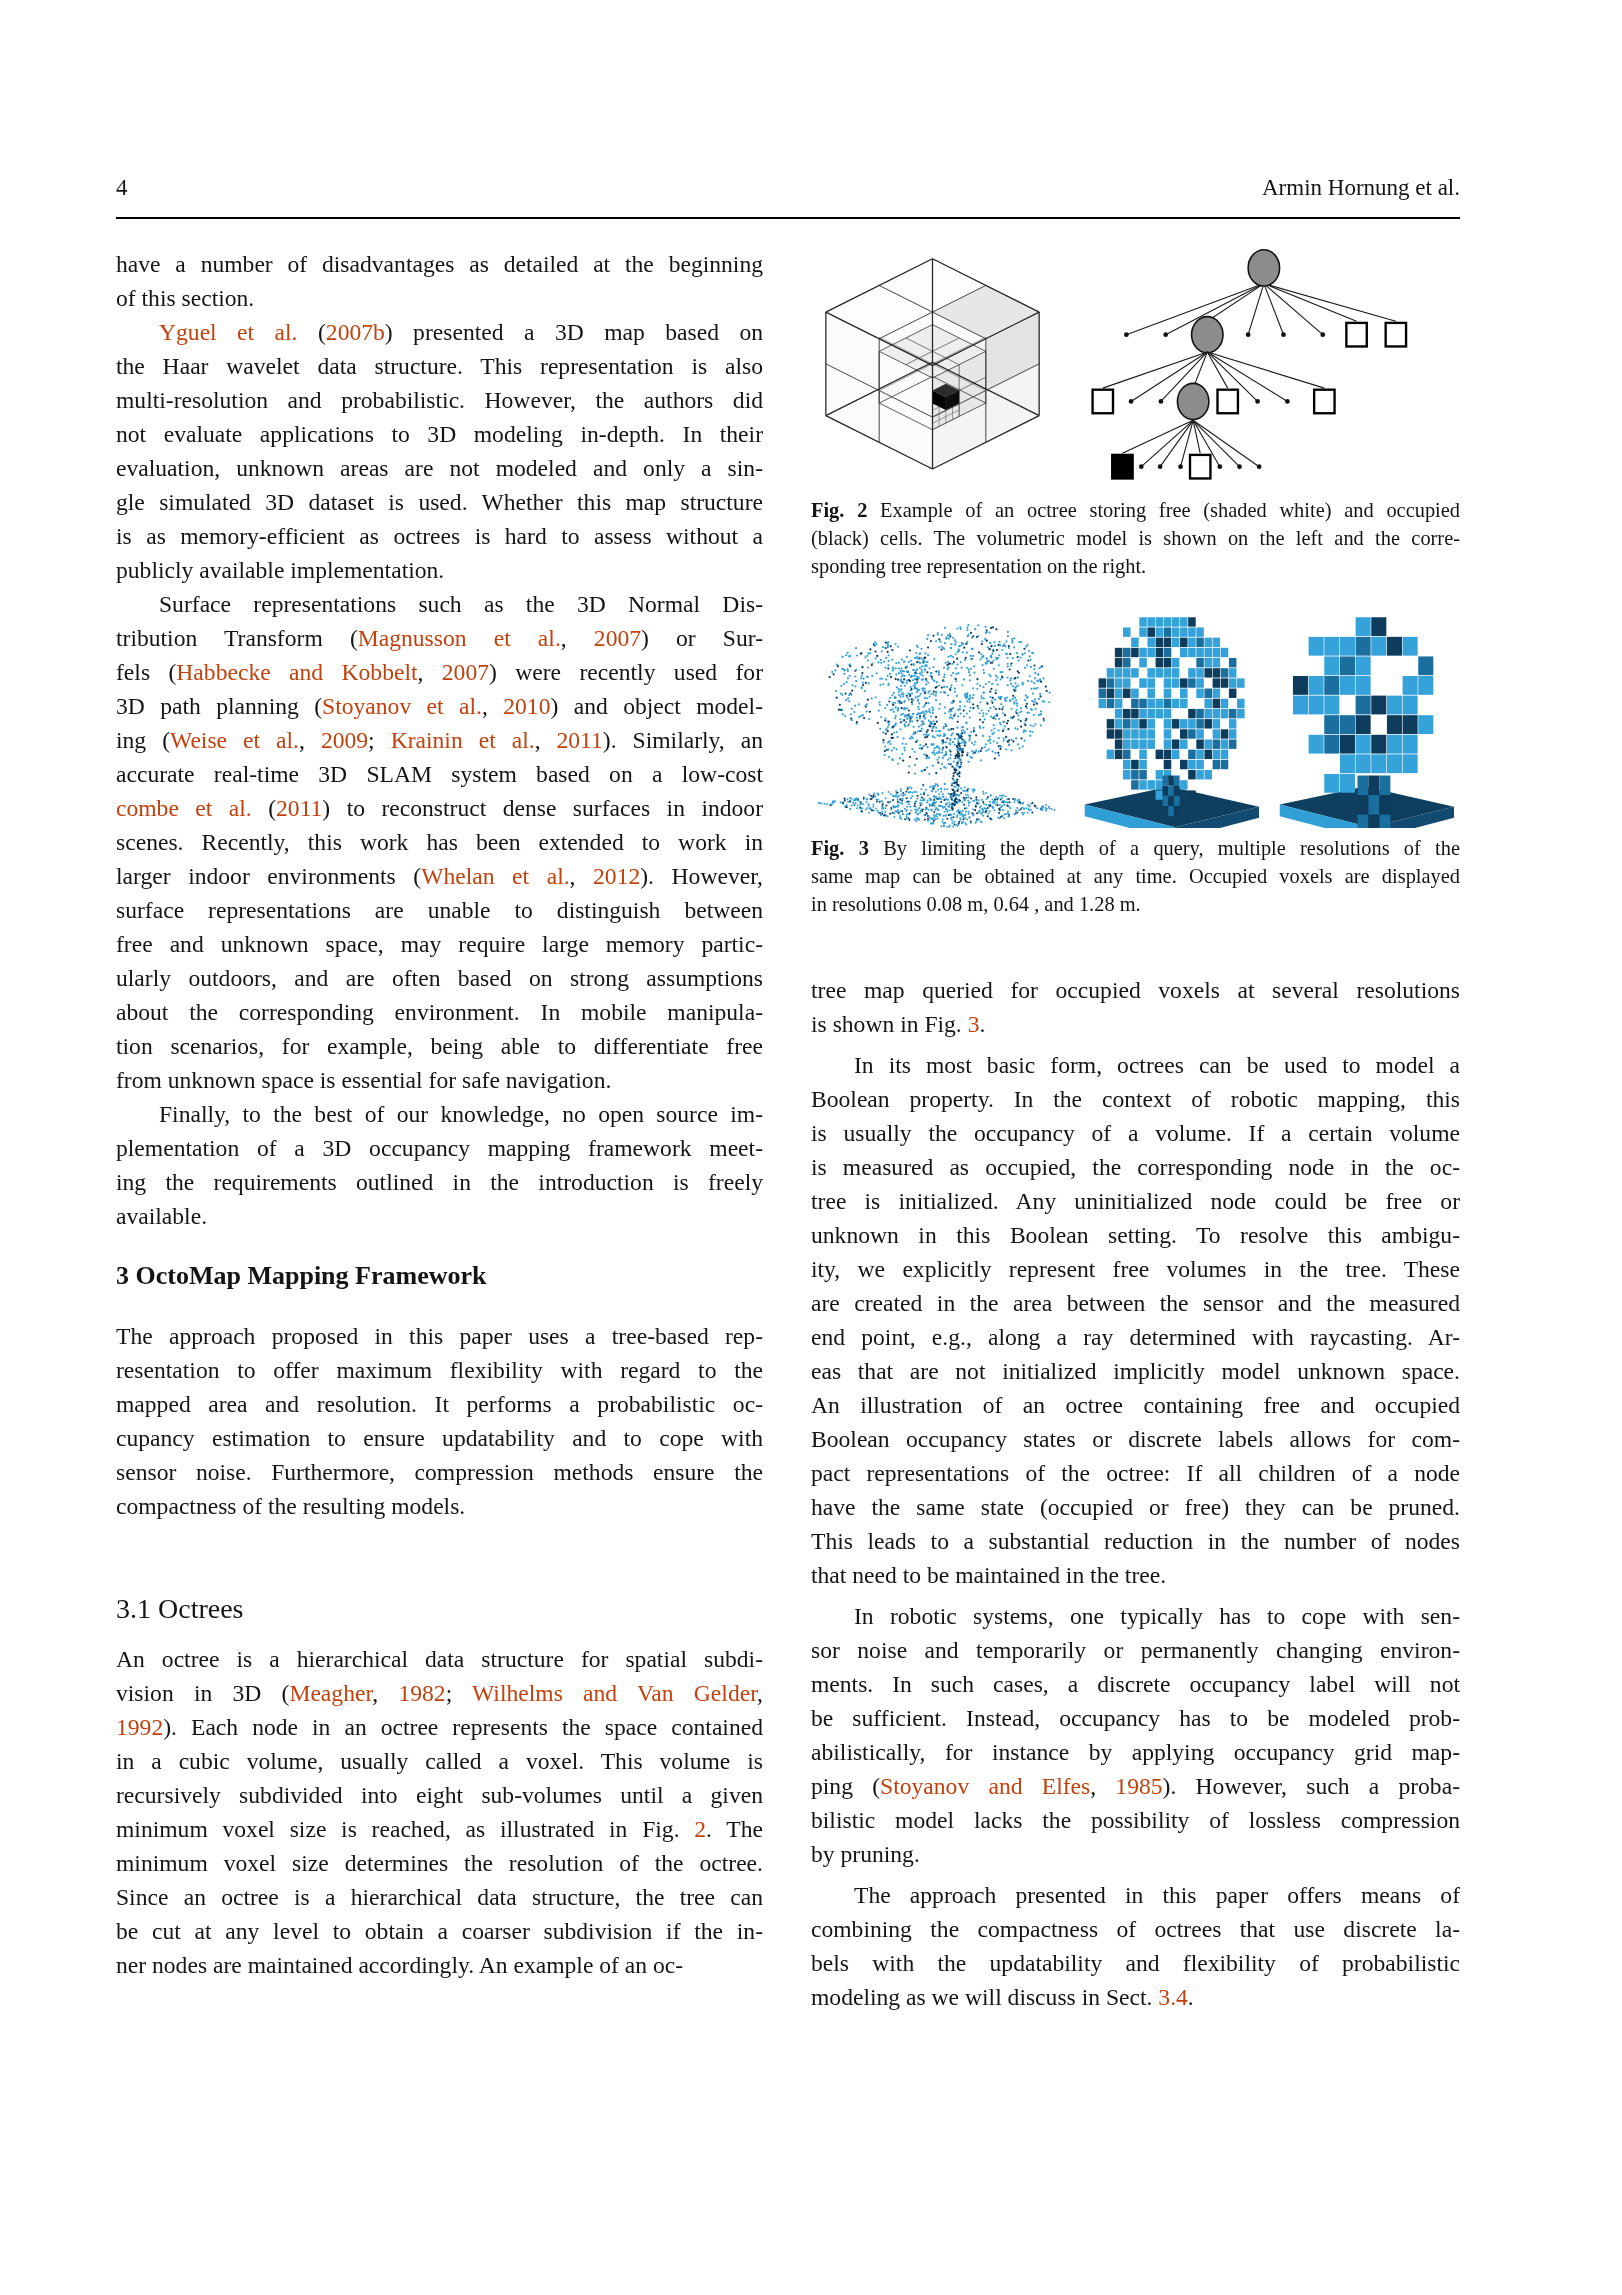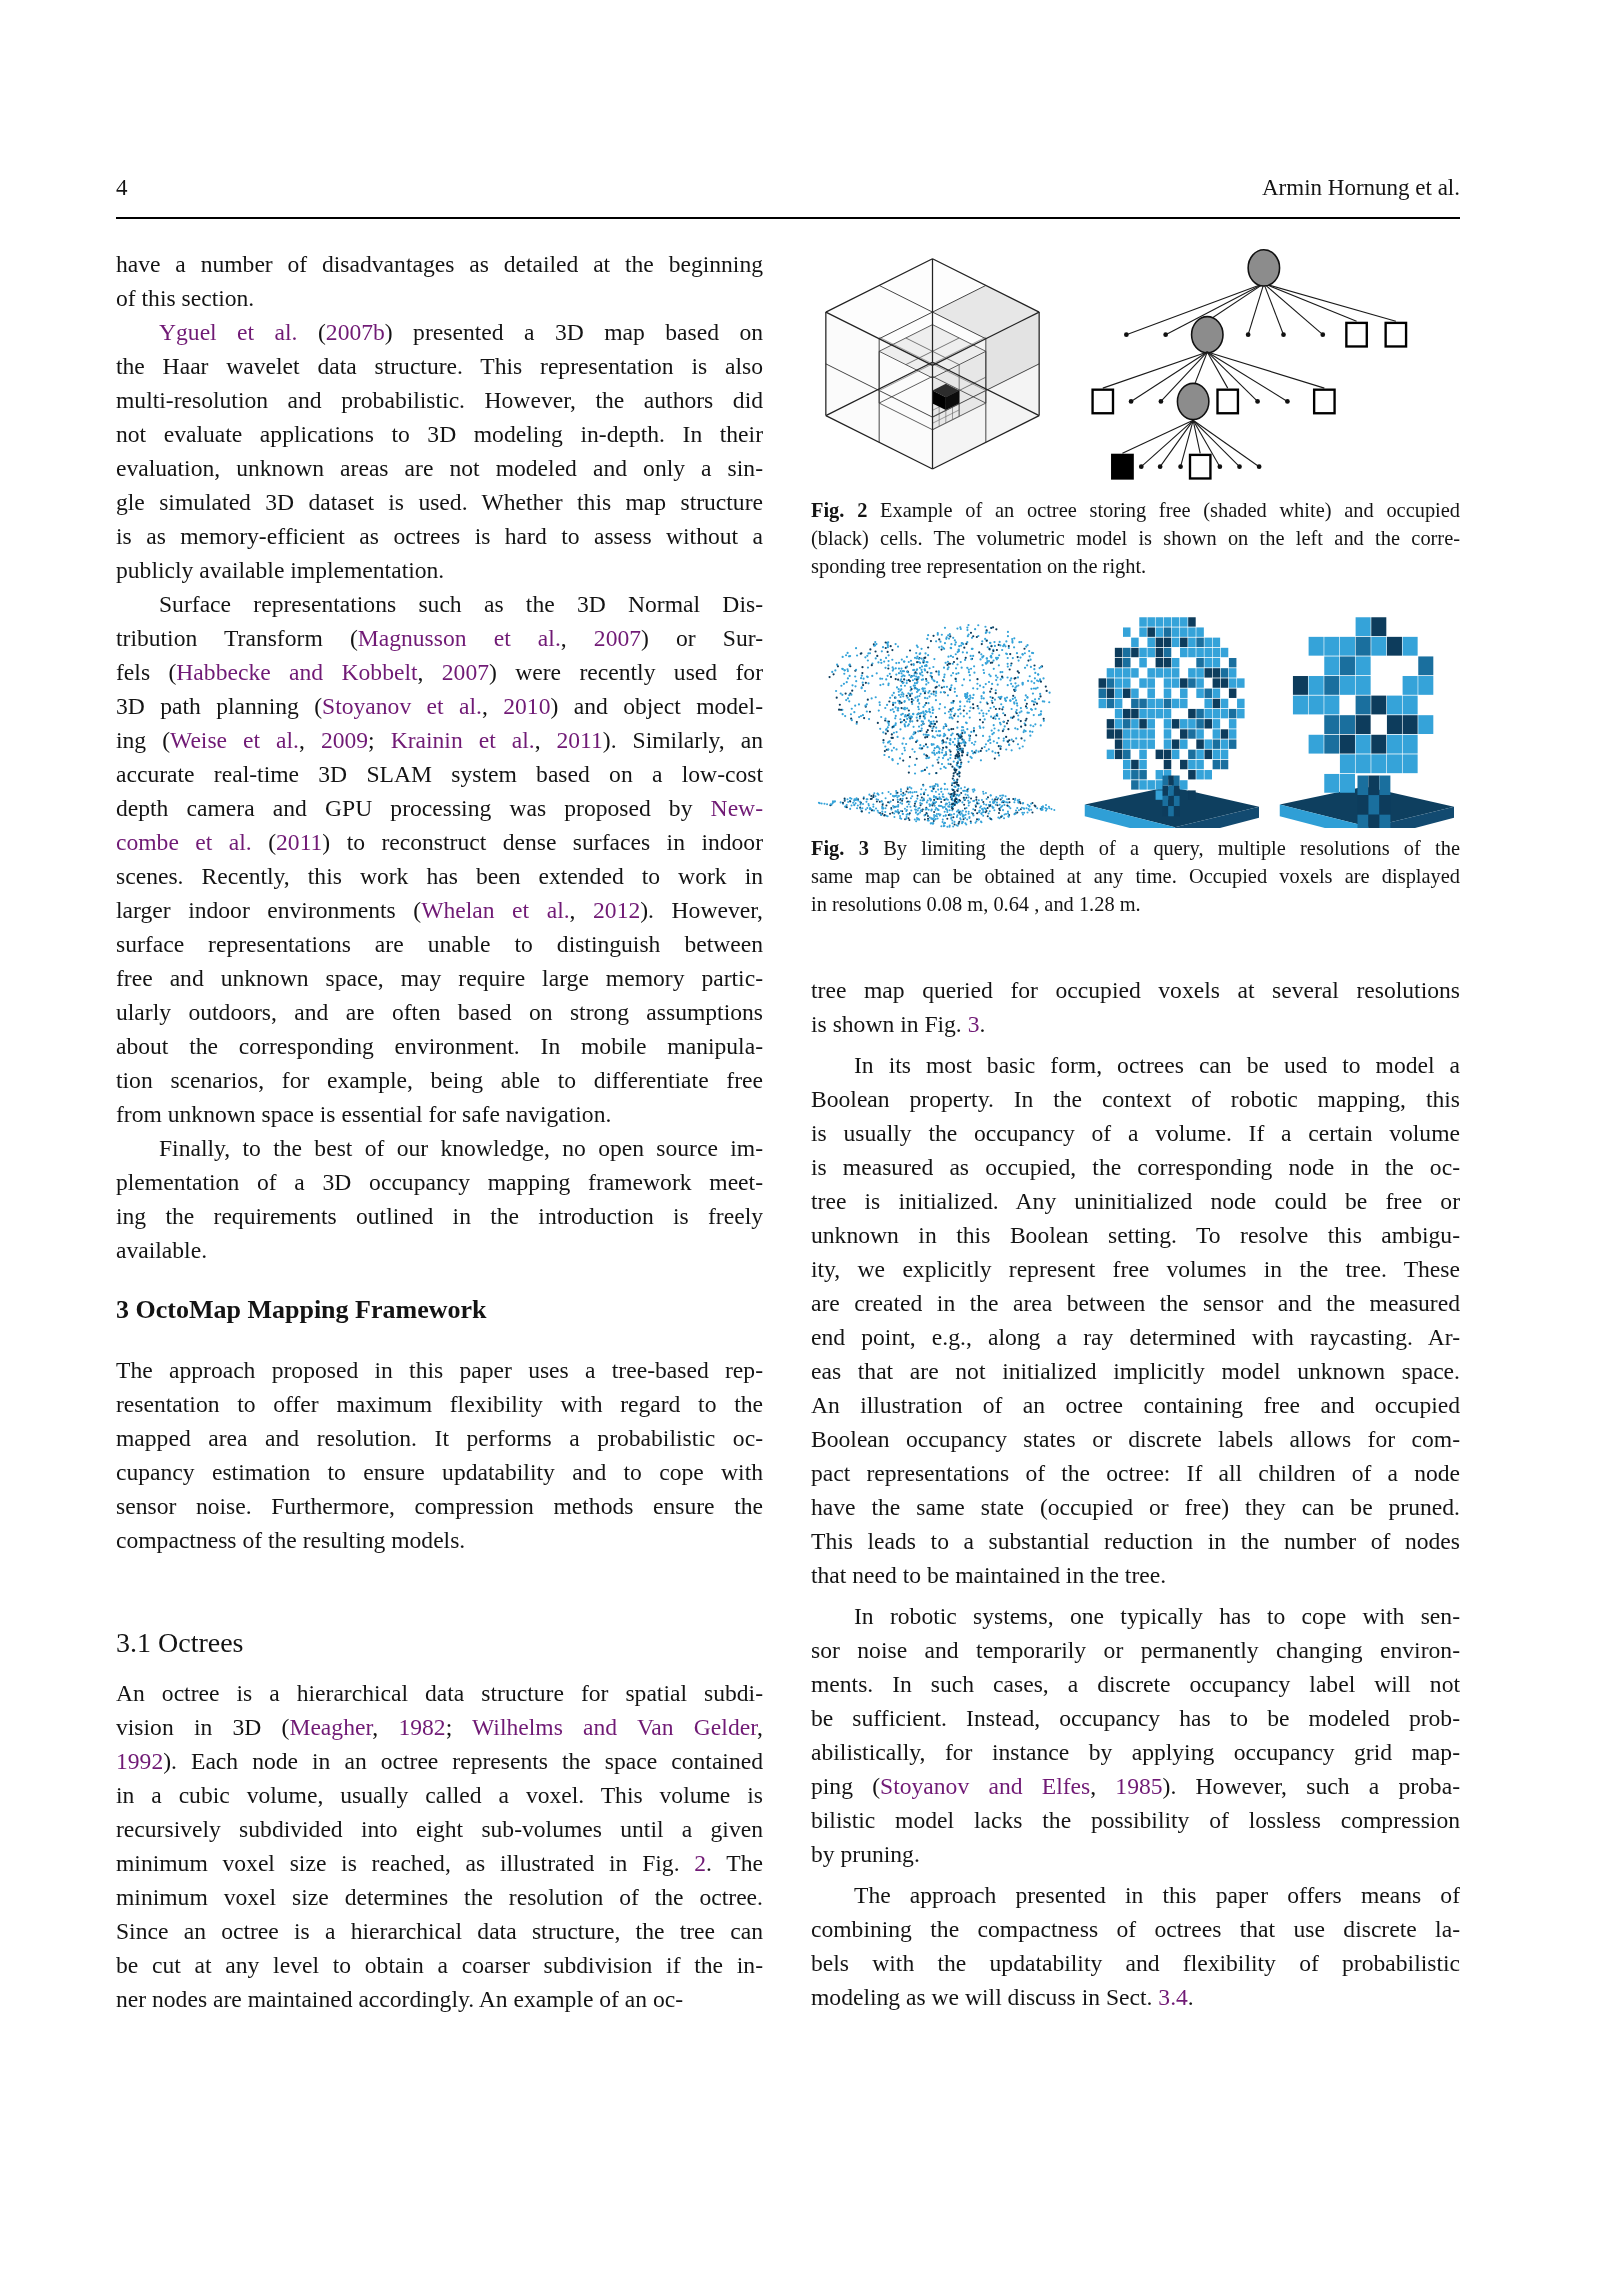--- a/index.html
+++ b/index.html
@@ -14,21 +14,21 @@
   .col{position:absolute;}
   .col-left{left:116px;top:247px;width:647px;}
   .col-right{left:811px;top:243px;width:649px;}
   .para{margin:0;}
   .tline{font-size:23.6px;line-height:34px;height:34px;overflow:hidden;
          text-align:justify;text-align-last:justify;}
   .tline.last{text-align-last:left;}
   .para.indent .tline:first-child{text-indent:43px;}
   .col-right .para{margin-top:7px;}
   .col-right .para:first-of-type{margin-top:0;}
-  .link{color:#701a75;}
+  .link{color:#c2410c;}
   .b{font-weight:bold;}
   .sec-heading{font-size:26px;font-weight:bold;line-height:39px;margin-top:23px;margin-bottom:23.6px;}
   .sub-heading{font-size:28px;line-height:35px;margin-top:68px;margin-bottom:16px;}
   .cap{margin:0;}
   .cap .tline{font-size:20.4px;line-height:28px;height:28px;}
   .fig2row{position:relative;height:241px;}
   #fig2-cube{position:absolute;left:7px;top:0;}
   #fig2-tree{position:absolute;left:280px;top:6.3px;}
   .fig2-caption{margin-top:11.8px;}
   .fig3row{margin-top:31px;height:217px;display:flex;align-items:flex-end;gap:6.3px;}
@@ -63,21 +63,20 @@
           <div class="tline"><span>is as memory-efficient as octrees is hard to assess without a</span></div>
           <div class="tline last"><span>publicly available implementation.</span></div>
         </div>
         <div class="para indent">
           <div class="tline"><span>Surface representations such as the 3D Normal Dis-</span></div>
           <div class="tline"><span>tribution Transform (</span><span class="link">Magnusson et al.</span><span>, </span><span class="link">2007</span><span>) or Sur-</span></div>
           <div class="tline"><span>fels (</span><span class="link">Habbecke and Kobbelt</span><span>, </span><span class="link">2007</span><span>) were recently used for</span></div>
           <div class="tline"><span>3D path planning (</span><span class="link">Stoyanov et al.</span><span>, </span><span class="link">2010</span><span>) and object model-</span></div>
           <div class="tline"><span>ing (</span><span class="link">Weise et al.</span><span>, </span><span class="link">2009</span><span>; </span><span class="link">Krainin et al.</span><span>, </span><span class="link">2011</span><span>). Similarly, an</span></div>
           <div class="tline"><span>accurate real-time 3D SLAM system based on a low-cost</span></div>
-          <div class="tline"><span>depth camera and GPU processing was proposed by </span><span class="link">New-</span></div>
           <div class="tline"><span class="link">combe et al.</span><span> (</span><span class="link">2011</span><span>) to reconstruct dense surfaces in indoor</span></div>
           <div class="tline"><span>scenes. Recently, this work has been extended to work in</span></div>
           <div class="tline"><span>larger indoor environments (</span><span class="link">Whelan et al.</span><span>, </span><span class="link">2012</span><span>). However,</span></div>
           <div class="tline"><span>surface representations are unable to distinguish between</span></div>
           <div class="tline"><span>free and unknown space, may require large memory partic-</span></div>
           <div class="tline"><span>ularly outdoors, and are often based on strong assumptions</span></div>
           <div class="tline"><span>about the corresponding environment. In mobile manipula-</span></div>
           <div class="tline"><span>tion scenarios, for example, being able to differentiate free</span></div>
           <div class="tline last"><span>from unknown space is essential for safe navigation.</span></div>
         </div>

